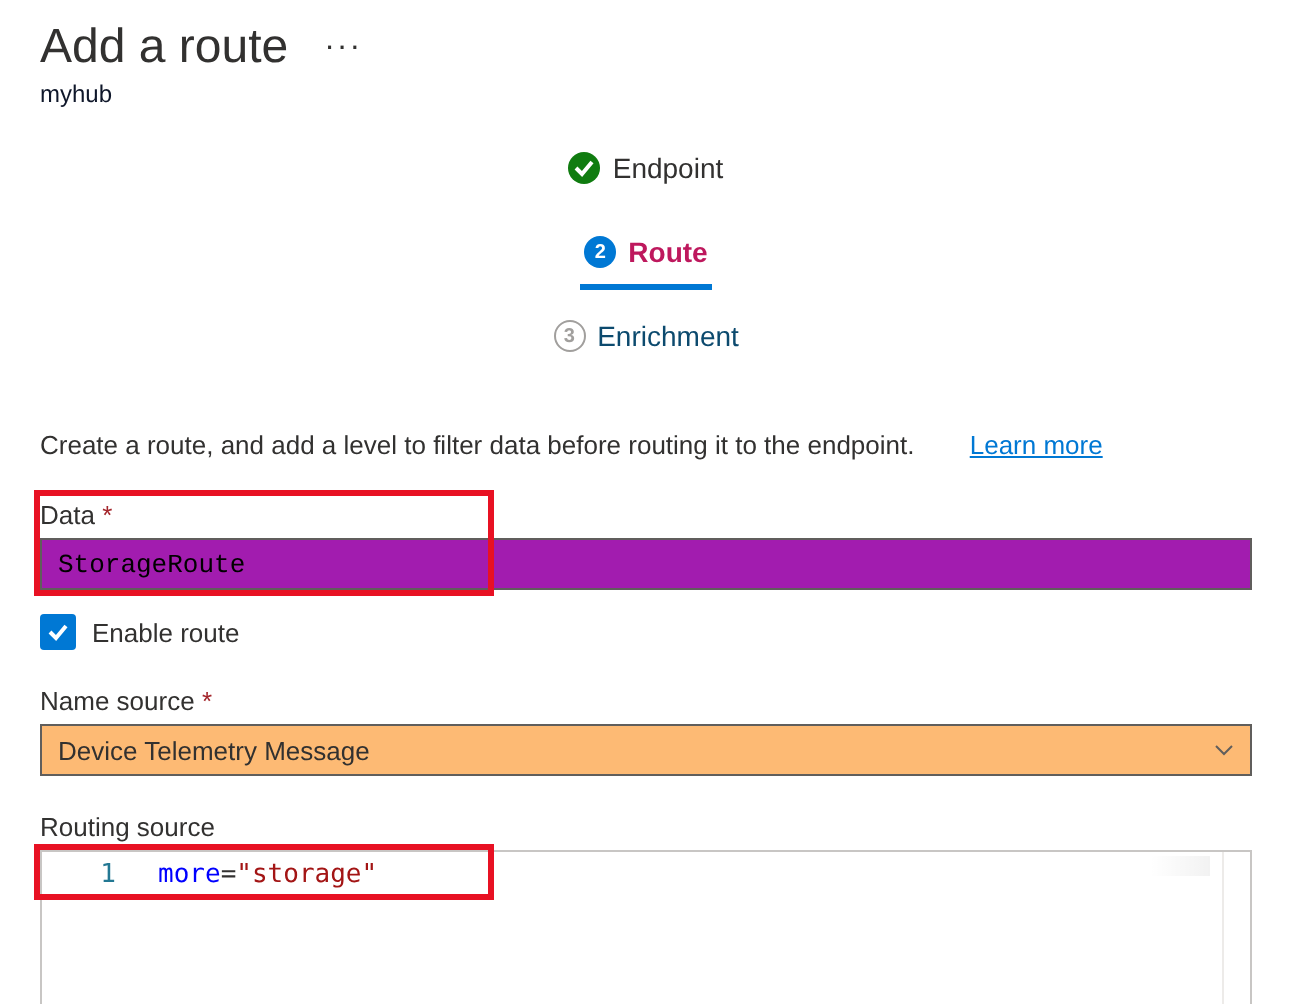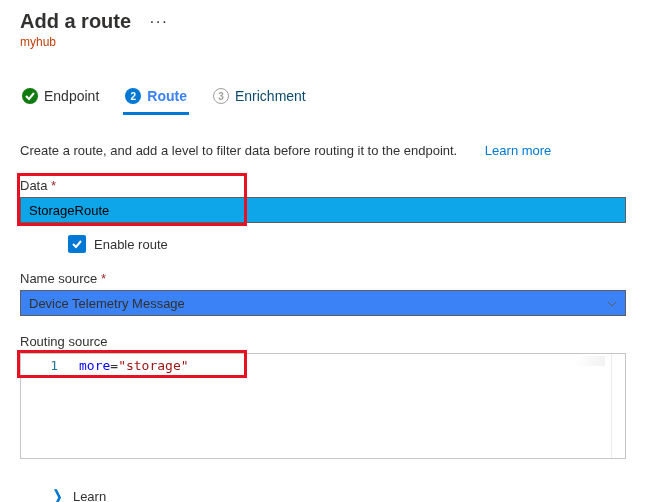--- a/index.html
+++ b/index.html
@@ -1,42 +1,42 @@
 <!DOCTYPE html>
 <html><head>
   <meta charset="utf-8">
   <style>
     * { box-sizing: border-box; margin: 0; padding: 0; }
     body { font-family: "Segoe UI", Arial, sans-serif; font-size: 13px; color: #323130; background: #fff; width: 646px; padding: 10px 20px; }
     .header-row { display: flex; align-items: center; gap: 14px; margin-bottom: 2px; }
-    .page-title { font-size: 20px; font-weight: 700; }
+    .page-title { font-size: 24px; font-weight: 400; }
     .ellipsis-btn { font-size: 16px; color: #323130; padding: 0 4px; cursor: pointer; letter-spacing: 1px; }
-    .subtitle { font-size: 12px; color: #c2410c; margin-bottom: 31px; }
-    .stepper { display: flex; align-items: center; gap: 22px; border-bottom: 1px solid transparent; margin-bottom: 28px; }
+    .subtitle { font-size: 12px; color: #0f172a; margin-bottom: 14px; }
+    .stepper { display: flex; align-items: center; gap: 8px; border-bottom: 1px solid transparent; margin-bottom: 28px; flex-direction: column; }
     .step { display: flex; align-items: center; gap: 6px; padding: 8px 2px 10px; position: relative; }
     .step-circle { width: 16px; height: 16px; border-radius: 50%; display: flex; align-items: center; justify-content: center; font-size: 10px; font-weight: 600; color: #fff; }
     .step-complete .step-circle { background: #107c10; }
     .step-current .step-circle { background: #0078d4; }
     .step-upcoming .step-circle { background: transparent; border: 1px solid #a19f9d; color: #a19f9d; }
     .step-label { font-size: 14px; }
     .step-complete .step-label { color: #323130; }
-    .step-current .step-label { color: #3b82f6; font-weight: 600; }
+    .step-current .step-label { color: #be185d; font-weight: 600; }
     .step-upcoming .step-label { color: #0c4a6e; }
     .step-current::after { content: ""; position: absolute; left: 0; right: 0; bottom: -1px; height: 3px; background: #0078d4; }
     .intro { font-size: 13px; margin-bottom: 20px; }
-    .learn-more { color: #0078d4; cursor: pointer; padding-left: 24px; }
+    .learn-more { color: #0078d4; text-decoration: underline; cursor: pointer; padding-left: 24px; }
     .field-label { font-size: 13px; margin-bottom: 4px; display: block; }
     .req { color: #a4262c; }
-    .text-input { width: 100%; padding: 5px 8px; font-size: 13px; border: 1px solid #605e5c; outline: none; height: 26px; background: #0ea5e9; }
+    .text-input { width: 100%; padding: 5px 8px; font-size: 13px; border: 1px solid #605e5c; outline: none; height: 26px; background: #a21caf; font-family: Liberation Mono, monospace; }
     .name-wrap { position: relative; margin-bottom: 12px; }
     .highlight-box-name { position: absolute; border: 3px solid #e81123; pointer-events: none; top: -24px; left: -3px; width: 230px; height: 53px; }
-    .checkbox-row { display: flex; align-items: center; gap: 8px; margin-bottom: 18px; margin-left: 48px; }
+    .checkbox-row { display: flex; align-items: center; gap: 8px; margin-bottom: 18px; }
     .chk { width: 18px; height: 18px; background: #0078d4; border-radius: 2px; display: flex; align-items: center; justify-content: center; color: #fff; font-size: 12px; cursor: pointer; }
     .select-wrap { position: relative; margin-bottom: 18px; }
-    .select-box { width: 100%; padding: 5px 8px; font-size: 13px; border: 1px solid #605e5c; height: 26px; background: #3b82f6; display: flex; align-items: center; justify-content: space-between; cursor: pointer; }
+    .select-box { width: 100%; padding: 5px 8px; font-size: 13px; border: 1px solid #605e5c; height: 26px; background: #fdba74; display: flex; align-items: center; justify-content: space-between; cursor: pointer; }
     .chev { font-size: 10px; color: #605e5c; }
     .editor-wrap { position: relative; margin-bottom: 10px; }
     .editor { border: 1px solid #c8c6c4; height: 106px; background: #fff; display: flex; font-family: Consolas, monospace; font-size: 13px; }
     .gutter { width: 52px; text-align: right; padding: 4px 14px 4px 4px; color: #237893; background: #fff; border-right: 1px solid transparent; }
     .code { flex: 1; padding: 4px 6px; position: relative; }
     .tok-key { color: #0000ff; }
     .tok-op { color: #323130; }
     .tok-str { color: #a31515; }
     .scroll-hint { position: absolute; right: 6px; top: 2px; width: 30px; height: 10px; background: linear-gradient(to right, rgba(0,0,0,0), rgba(0,0,0,0.05)); }
     .right-scroll { width: 14px; border-left: 1px solid #edebe9; }

